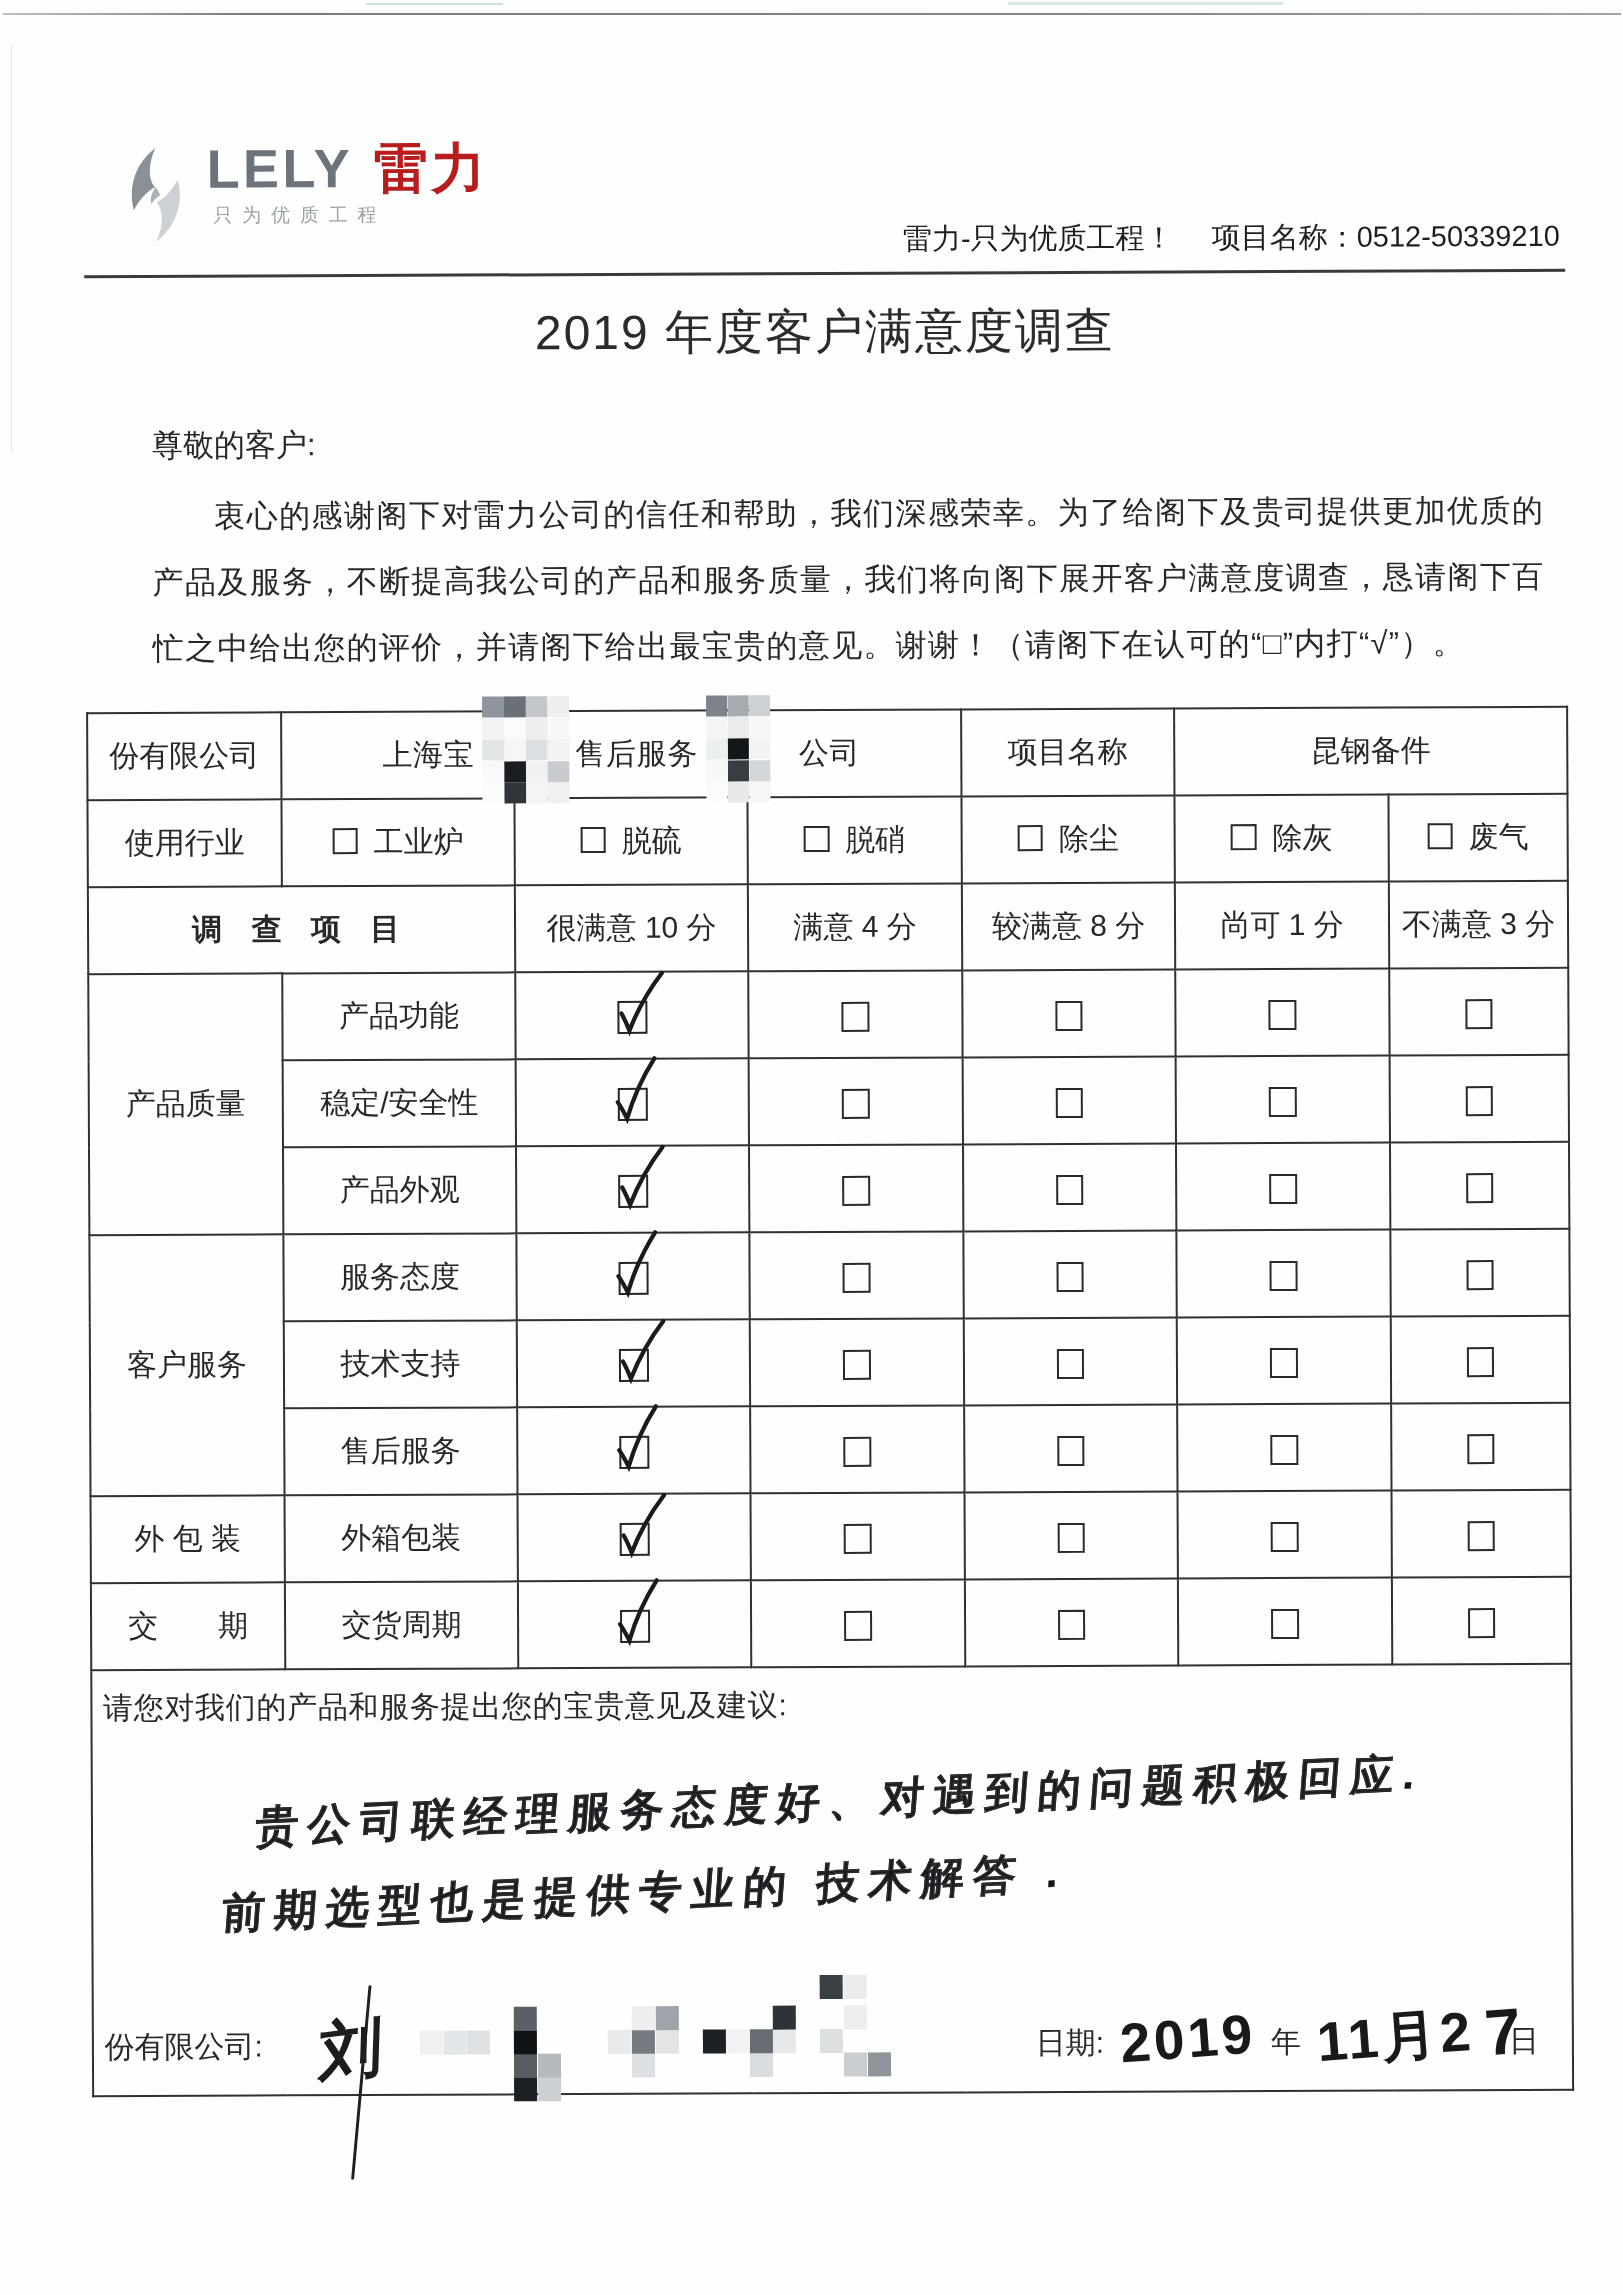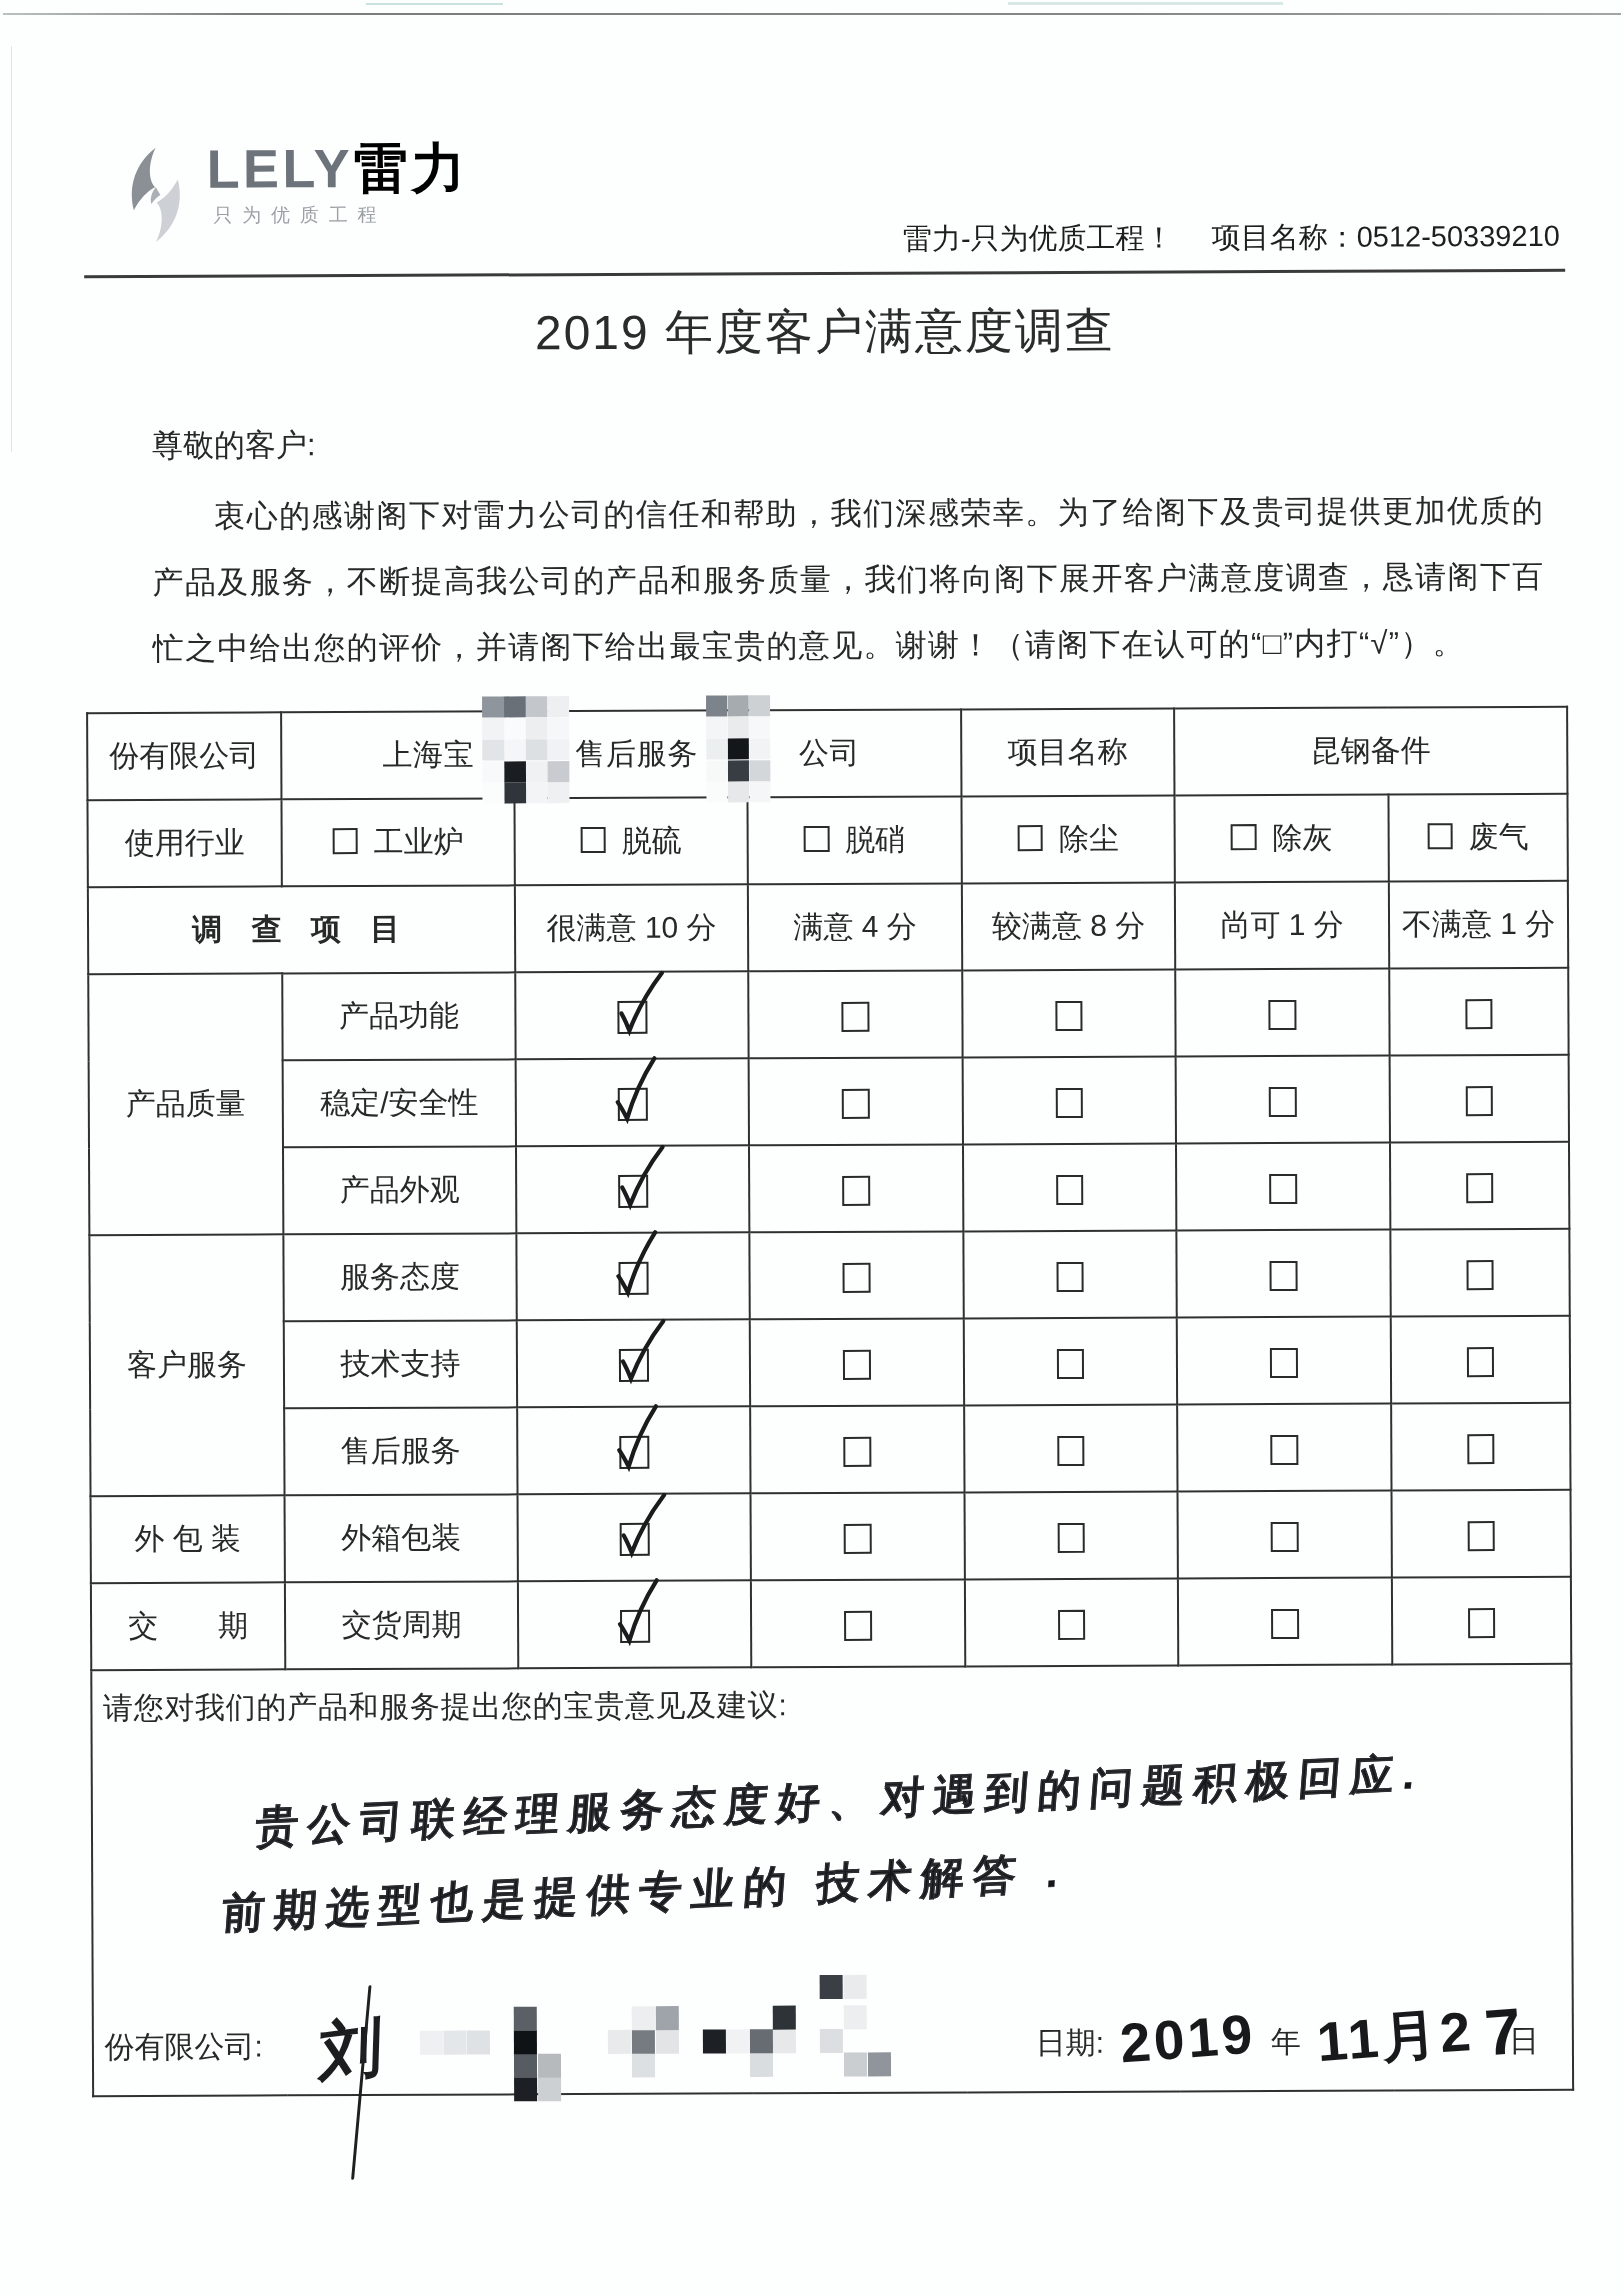--- a/index.html
+++ b/index.html
@@ -13,21 +13,21 @@
   .scan-dash2{position:absolute;top:2px;left:1008px;width:275px;height:2.6px;background:#b4d4cc;opacity:.5}
   .scan-left{position:absolute;top:46px;left:10.5px;width:1.3px;height:406px;background:#d3d8d8;opacity:.7}
 
   .content{position:absolute;left:83px;top:0;width:1481px;transform:rotate(-0.25deg);transform-origin:50% 0}
 
   
   .masthead{margin-top:139px;position:relative;height:124px}
   .logo{position:absolute;left:34px;top:0;display:flex;align-items:flex-start}
   .logo-mark{width:76px;height:106px;margin-right:13px}
   .logo-line1{font-size:54px;font-weight:bold;color:#6d737a;letter-spacing:3.3px;line-height:1}
-  .logo-line1 .cn{color:#000000;margin-left:1px}
+  .logo-line1 .cn{color:#b91c1c;margin-left:21px}
   .logo-tagline{margin-top:6.5px;font-size:19px;color:#9aa0a6;letter-spacing:9.8px;padding-left:6.5px}
   .slogan{position:absolute;right:5.2px;bottom:2.6px;font-size:29px;color:#1e1e1e;white-space:nowrap}
   .slogan .hotline{margin-left:30px}
   .rule{margin-top:9.2px;height:1.3px;border-top:3.3px solid #3a3a3a;box-shadow:0 4.6px 0 -2.6px rgba(60,60,60,.45)}
 
   
   .title{margin:23.6px 0 0;text-align:center;font-size:48px;font-weight:normal;letter-spacing:2px;color:#2b2b2b}
   .salutation{margin:58px 0 0 67px;font-size:31px}
   .letter-body{margin:17px 22px 0 67px;font-size:31px;line-height:2.12;text-align:justify;
                text-indent:2em;letter-spacing:1.3px}
@@ -163,21 +163,21 @@
       <td><span class="ind-box"></span><span>除灰</span></td>
       <td><span class="ind-box"></span><span>废气</span></td>
     </tr>
 
     <tr>
       <td colspan="2" class="head-bold">调 查 项 目</td>
       <td>很满意 10 分</td>
       <td>满意  4 分</td>
       <td>较满意 8 分</td>
       <td>尚可 1 分</td>
-      <td>不满意 1 分</td>
+      <td>不满意 3 分</td>
     </tr>
 
     <tr class="v1">
       <td rowspan="3">产品质量</td>
       <td>产品功能</td>
       <td><span class="cbx"><svg viewBox="0 0 92 112">
                 <path d="M16 74 Q22 84 29 100 Q46 52 76 10"></path>
               </svg></span></td>
       <td><span class="box"></span></td>
       <td><span class="box"></span></td>

